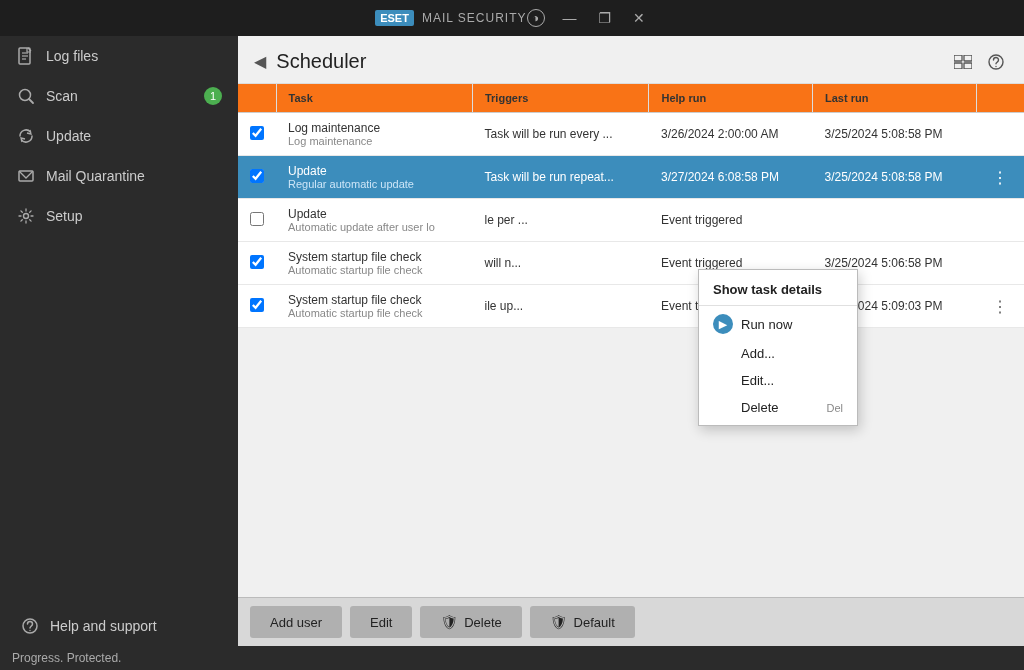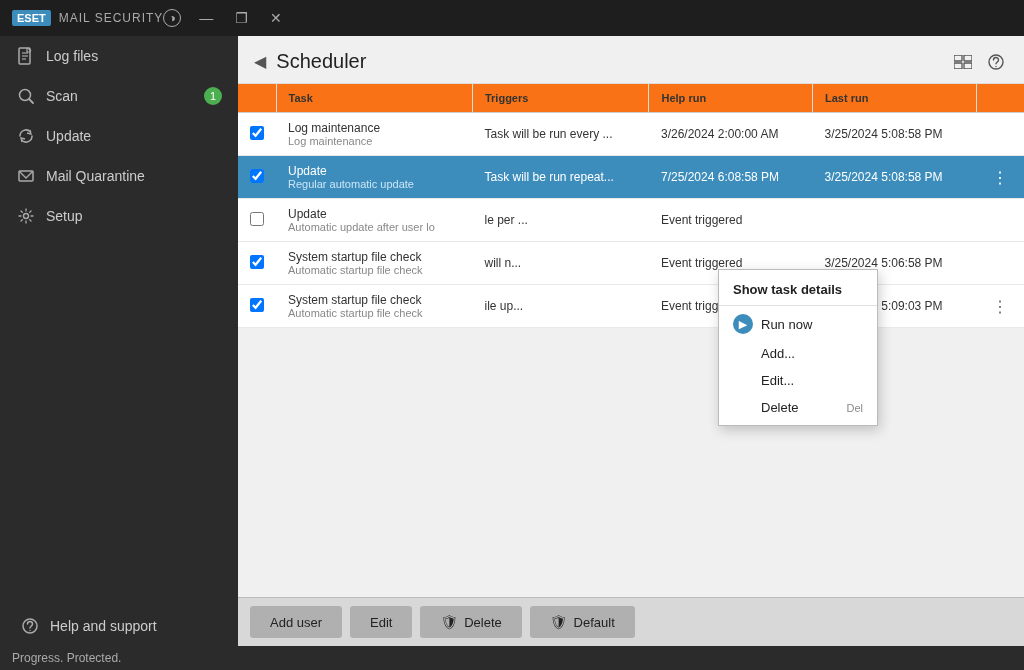--- a/index.html
+++ b/index.html
@@ -14,21 +14,21 @@
       display: flex;
       flex-direction: column;
     }
 
     
     .titlebar {
       height: 36px;
       background: #1e1e1e;
       display: flex;
       align-items: center;
-      justify-content: flex-start;
+      justify-content: center;
       padding: 0 12px;
       flex-shrink: 0;
     }
     .titlebar-logo {
       display: flex;
       align-items: center;
       gap: 8px;
     }
     .eset-logo {
       background: #3c8dbc;
@@ -449,21 +449,21 @@
 
           <tr class="selected">
             <td class="checkbox-cell">
               <input type="checkbox" class="row-check" checked="" style="">
             </td>
             <td>
               <div class="task-name">Update</div>
               <div class="row-subtitle">Regular automatic update</div>
             </td>
             <td>Task will be run repeat...</td>
-            <td>7/25/2024 6:08:58 PM</td>
+            <td>3/27/2024 6:08:58 PM</td>
             <td>3/25/2024 5:08:58 PM</td>
             <td>
               <button class="more-btn">⋮</button>
             </td>
           </tr>
 
           <tr>
             <td class="checkbox-cell">
               <input type="checkbox" class="row-check" style="">
             </td>
@@ -502,21 +502,21 @@
             <td>ile up...</td>
             <td>Event triggered</td>
             <td>3/25/2024 5:09:03 PM</td>
             <td>
               <button class="more-btn">⋮</button>
             </td>
           </tr>
         </tbody>
       </table>
 
-      <div class="context-menu" style="top: 185px; left: 480px;">
+      <div class="context-menu" style="top: 185px; left: 460px;">
         <div class="context-menu-header">Show task details</div>
         <div class="context-menu-item">
           <span class="menu-icon-circle menu-icon-blue">▶</span>
           <span>Run now</span>
         </div>
         <div class="context-menu-item">
           <span style="width:20px"></span>
           <span>Add...</span>
         </div>
         <div class="context-menu-item">

